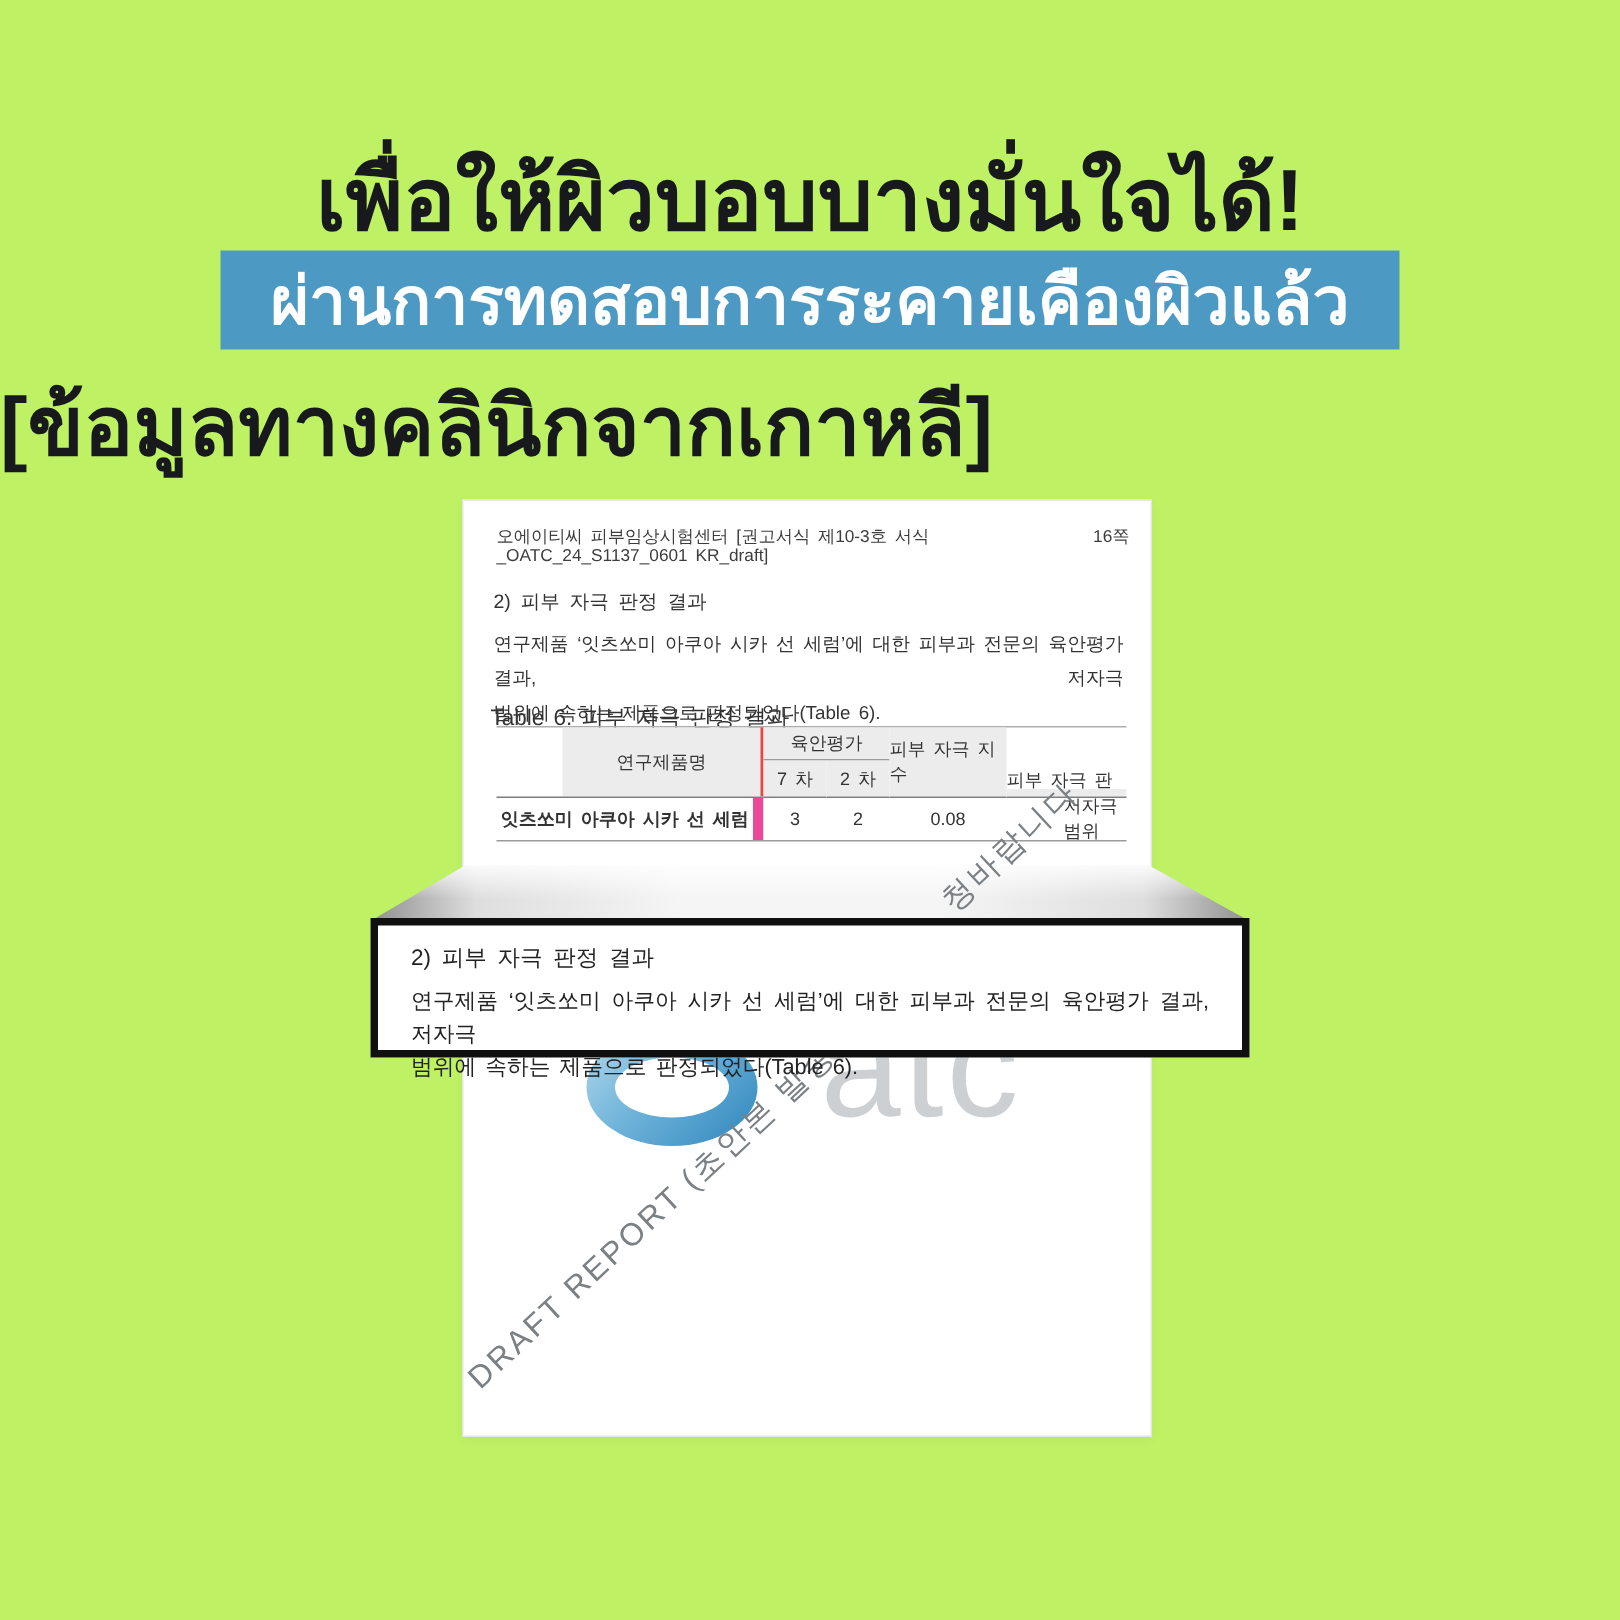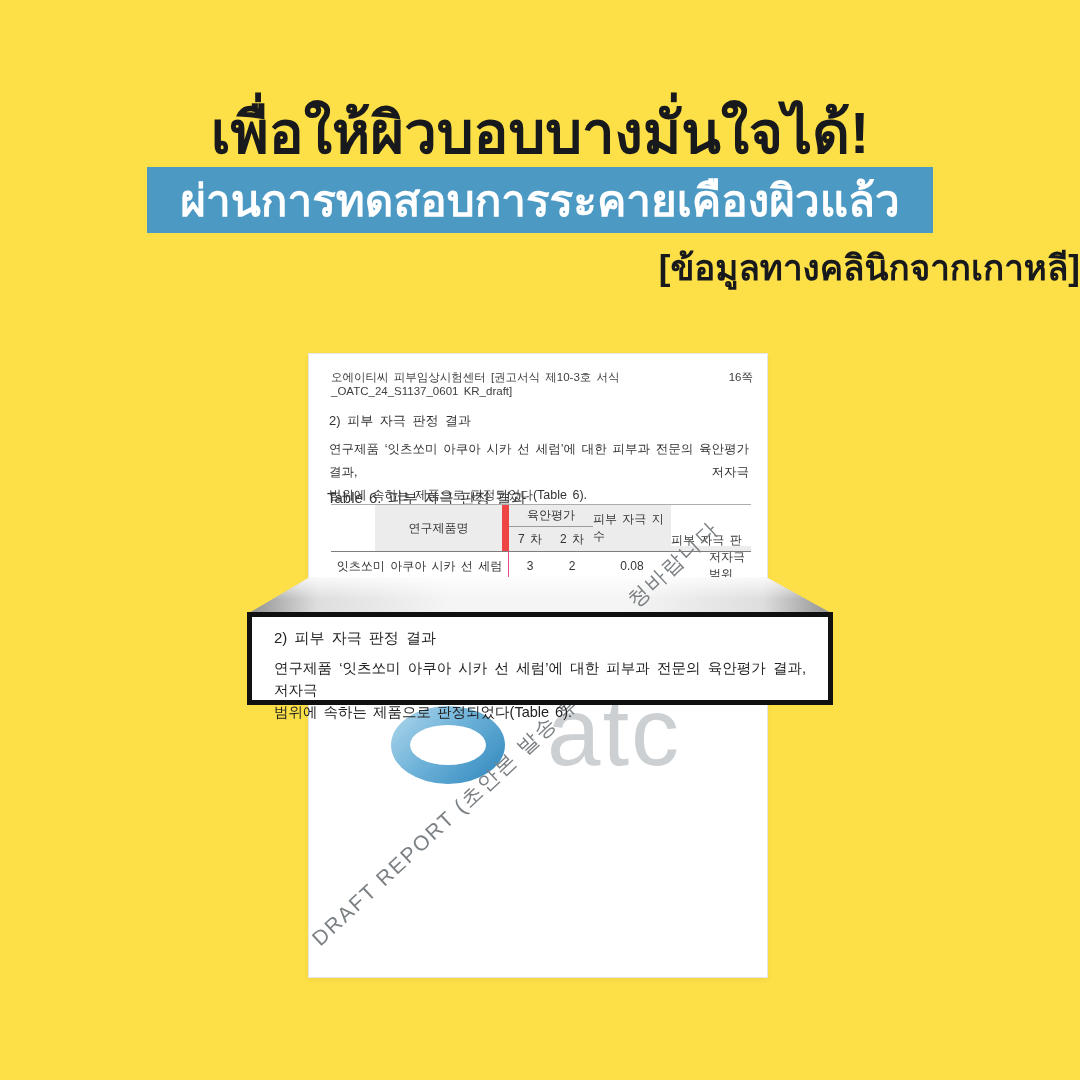--- a/index.html
+++ b/index.html
@@ -1,57 +1,57 @@
 <!DOCTYPE html>
 <html><head>
 <meta charset="utf-8">
 <style>
   * { margin:0; padding:0; box-sizing:border-box; }
   html,body { width:1080px; height:1080px; }
   body { font-family:"Liberation Sans","DejaVu Sans",sans-serif; }
-  .canvas { position:relative; width:1080px; height:1080px; background:#fde047; overflow:hidden; }
+  .canvas { position:relative; width:1080px; height:1080px; background:#bef264; overflow:hidden; }
 
   
   .headline1 { position:absolute; top:86px; left:0; width:1080px; text-align:center;
                font-size:58px; font-weight:800; color:#17191c; letter-spacing:0; }
   .blue-bar { position:absolute; left:147px; top:167px; width:786px; height:66px;
               background:#4c99c4; display:flex; align-items:center; justify-content:center; }
   .blue-bar-text { font-size:44px; font-weight:800; color:#ffffff; }
-  .headline3 { position:absolute; top:240px; left:0; width:1080px; text-align:right;
-               font-size:35px; font-weight:800; color:#17191c; }
+  .headline3 { position:absolute; top:240px; left:0; width:1080px; text-align:left;
+               font-size:55px; font-weight:800; color:#17191c; }
 
   
-  .page { position:absolute; left:308px; top:353px; width:460px; height:625px;
+  .page { position:absolute; left:308px; top:333px; width:460px; height:625px;
           background:#ffffff; border:1px solid #e2e6e7; box-shadow:0 2px 6px rgba(0,0,0,0.05);
           z-index:1; overflow:hidden; }
   .doc-header { position:absolute; top:16px; left:22px; right:14px; display:flex;
                 justify-content:space-between; font-size:11.5px; color:#3d3d3d; word-spacing:2px; }
   .doc-page-num { margin-left:12px; white-space:nowrap; }
   .doc-section-title { position:absolute; top:58px; left:20px; font-size:13px; color:#333;
                        word-spacing:3px; }
   .doc-body { position:absolute; top:84px; left:20px; right:18px; font-size:12.5px;
               color:#333; line-height:23px; word-spacing:2px; }
   .jline { text-align:justify; text-align-last:justify; }
   .doc-caption { position:absolute; top:135px; left:18px; font-size:15px; font-weight:400;
                  color:#333; word-spacing:2px; }
 
   
   .tbl { position:absolute; top:150px; left:22px; width:420px;
          display:grid; grid-template-columns:178px 42px 42px 78px 80px;
          grid-template-rows:22px 24px 29px; border-top:1px solid #adadad;
          border-bottom:1px solid #9a9a9a; font-size:12px; color:#333; }
   .tbl .cell { display:flex; align-items:center; justify-content:center; word-spacing:2px; }
   .hdr { background:#ececec; }
-  .c-product { grid-column:1; grid-row:1/3; border-right:7px solid #ef4444;margin-left:44px; }
+  .c-product { grid-column:1; grid-row:1/3; border-right:2px solid #ef4444;margin-left:44px; }
   .c-visual  { grid-column:2/4; grid-row:1; border-bottom:1px solid #9a9a9a; }
   .c-sub1 { grid-column:2; grid-row:2; }
   .c-sub2 { grid-column:3; grid-row:2; }
   .c-index { grid-column:4; grid-row:1/3; }
   .c-judge { grid-column:5; grid-row:1/3;margin-top:41px; }
-  .r-product { grid-column:1; grid-row:3; border-top:1.5px solid #7d7d7d; border-right:1px solid #ec4899; background:#fff; }
+  .r-product { grid-column:1; grid-row:3; border-top:1.5px solid #7d7d7d; border-right:7px solid #ec4899; background:#fff;font-weight:bold; }
   .r-v1 { grid-column:2; grid-row:3; border-top:1.5px solid #7d7d7d; background:#fff; }
   .r-v2 { grid-column:3; grid-row:3; border-top:1.5px solid #7d7d7d; background:#fff; }
   .r-index { grid-column:4; grid-row:3; border-top:1.5px solid #7d7d7d; background:#fff; }
   .r-judge { grid-column:5; grid-row:3; border-top:1.5px solid #7d7d7d; background:#fff;padding-left:38px; }
 
   
   .logo-ring { position:absolute; left:82px; top:352px; width:114px; height:78px;
                border-radius:50%;
                background:linear-gradient(135deg,#b2d9ec 0%,#6fb3d9 45%,#2e86bd 100%); }
   .logo-ring::after { content:""; position:absolute; inset:19px; border-radius:50%; background:#fff; }

